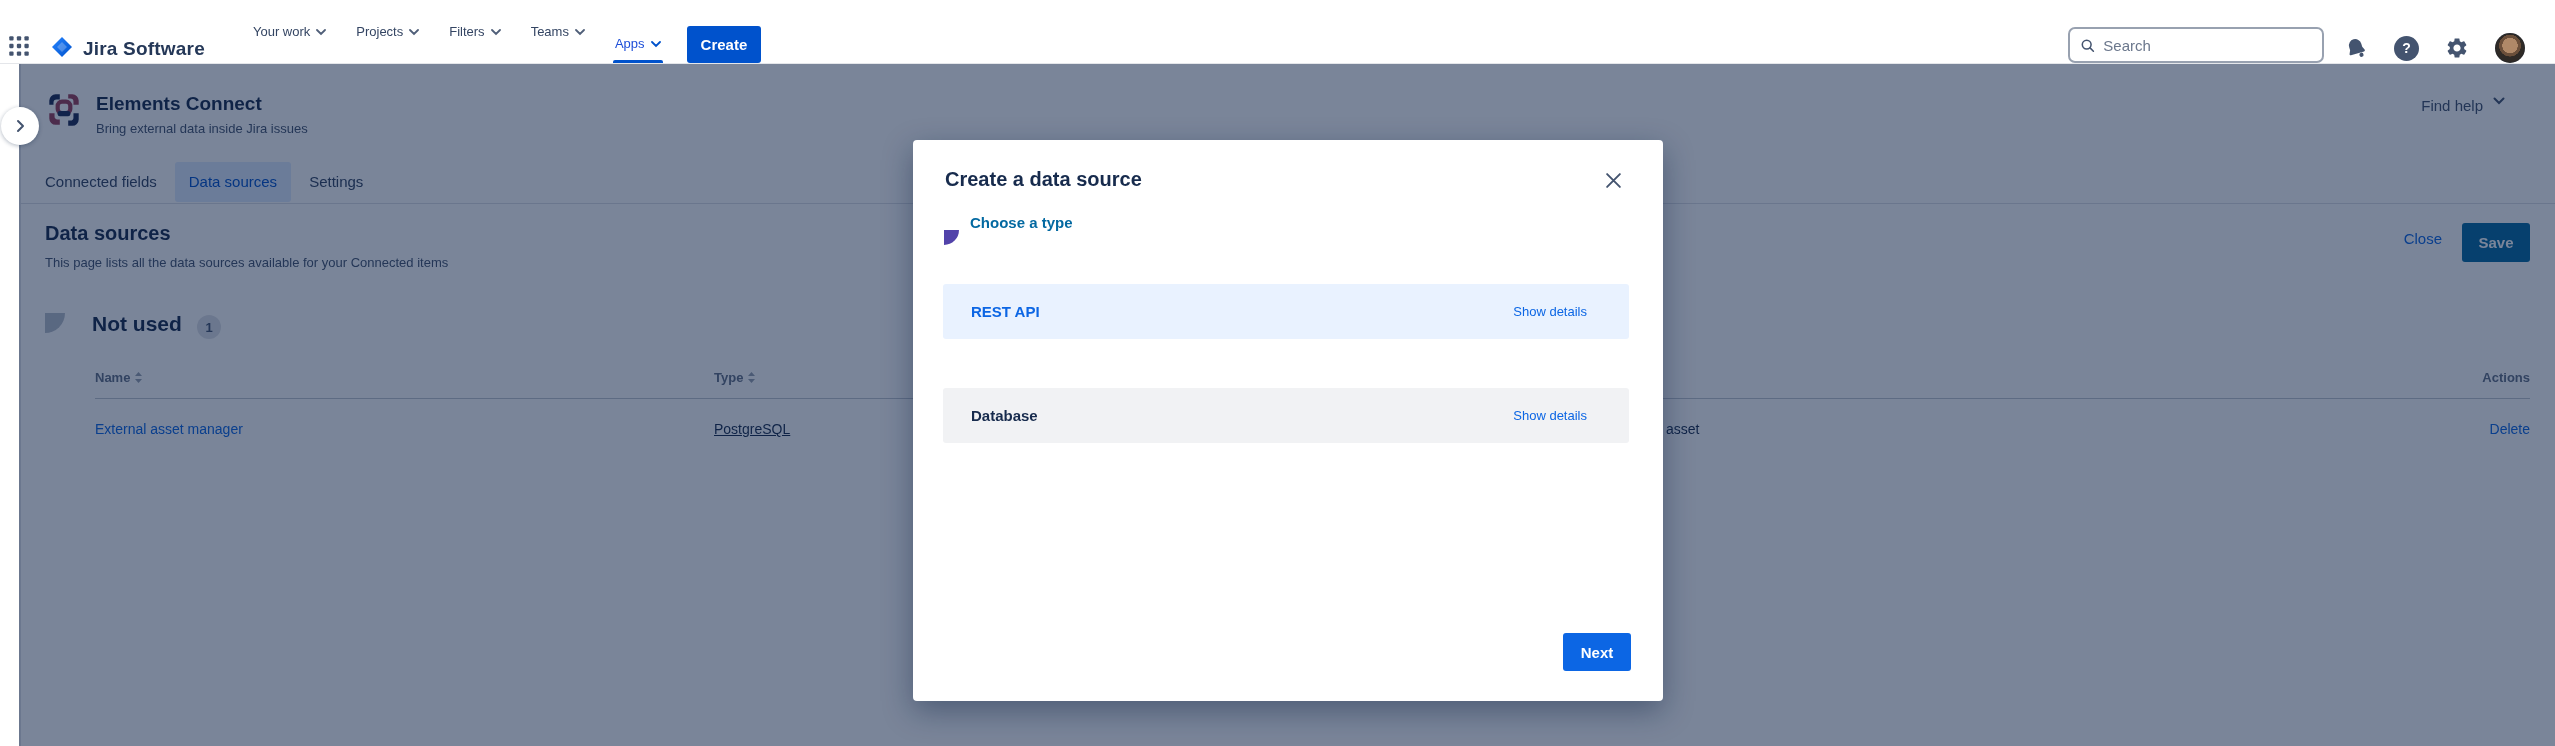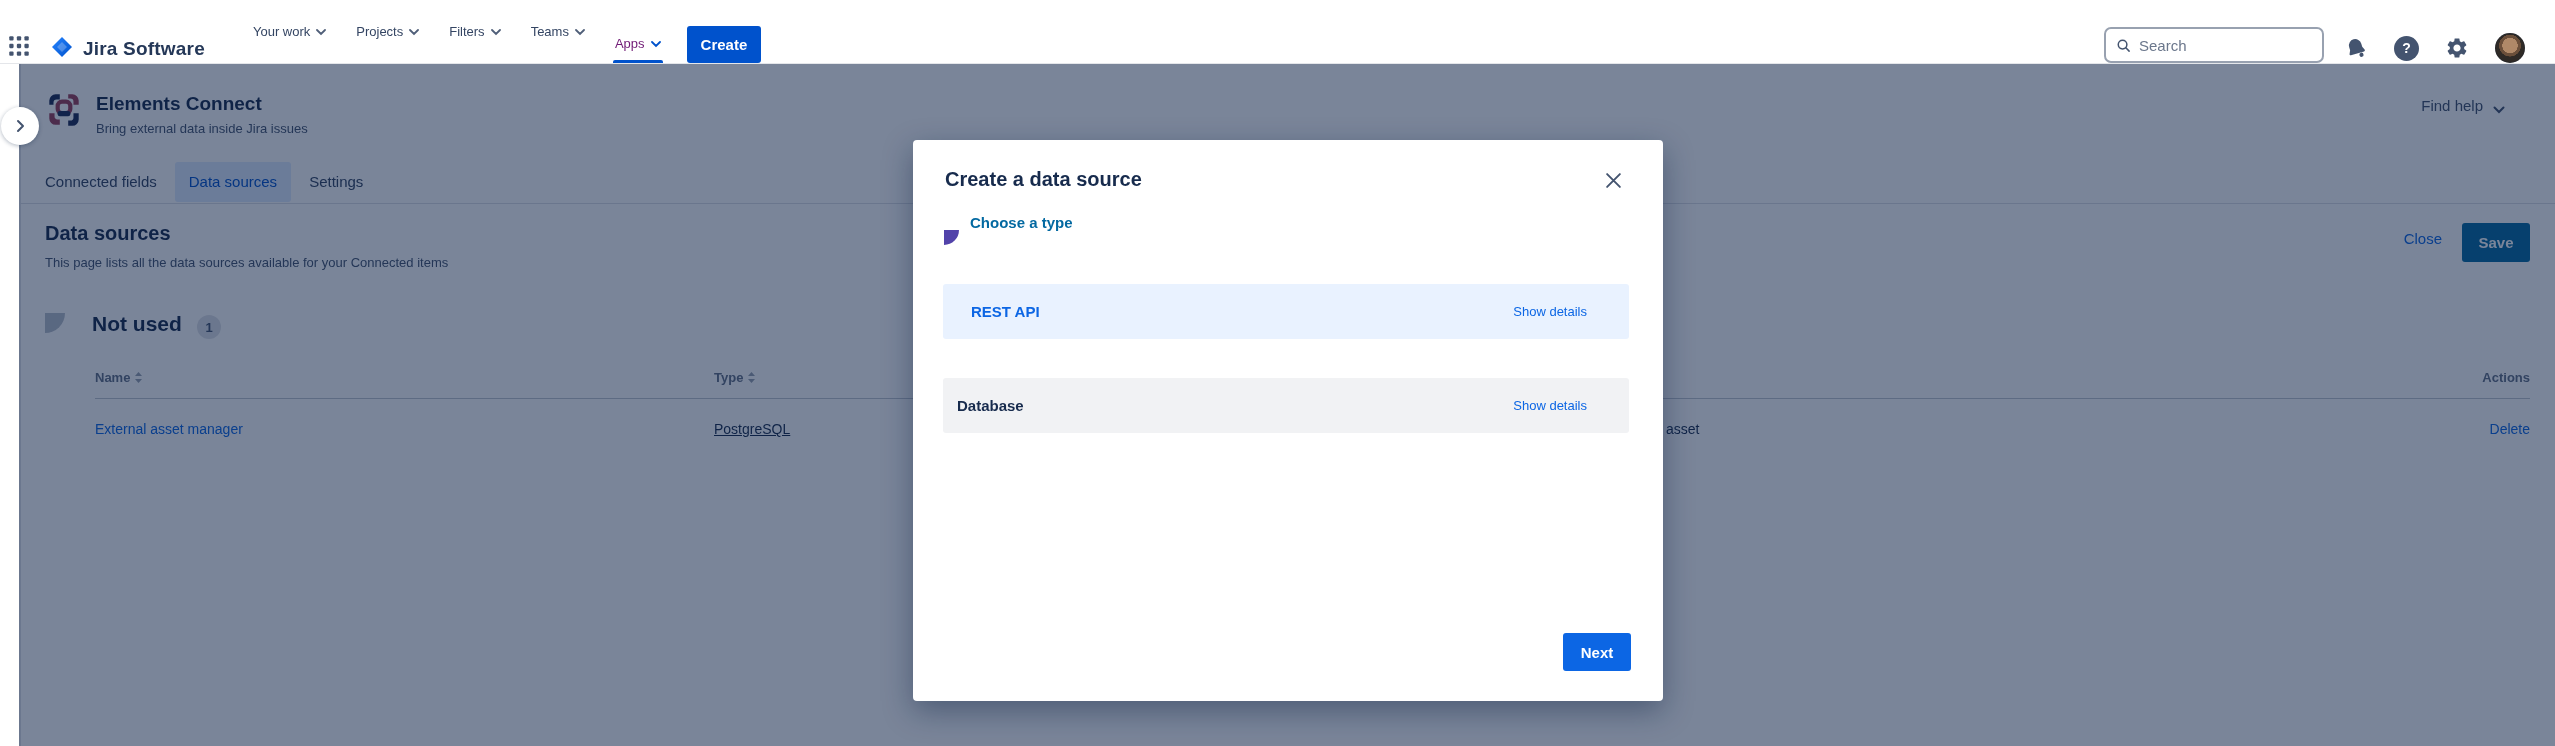--- a/index.html
+++ b/index.html
@@ -12,27 +12,27 @@
     border-bottom:1px solid #E4E6EA; display:flex; align-items:flex-end; padding:0 30px 0 2px; z-index:70; }
   .iconbtn { background:none; border:none; cursor:pointer; display:flex; align-items:center; justify-content:center; }
   .appswitch { width:34px; height:34px; margin-right:14px; }
   .brand { display:flex; align-items:center; gap:9px; margin-right:36px; cursor:pointer; }
   .brand-text { font-size:19px; font-weight:700; color:#253858; letter-spacing:.2px; }
   .navitems { display:flex; align-items:stretch; height:64px; gap:6px; }
   .nav-item { position:relative; display:flex; align-items:center; gap:6px; padding:0 12px;
     background:none; border:none; cursor:pointer; font-family:inherit;
     font-size:13px; font-weight:500; color:#344563; }
   .nav-item svg { margin-top:2px; }
-  .nav-item.active { color:#701a75;margin-top:25px; }
+  .nav-item.active { color:#1d4ed8;margin-top:25px; }
   .nav-item.active::after { content:""; position:absolute; left:10px; right:10px; bottom:0;
     height:3px; background:#0052CC; border-radius:2px 2px 0 0; }
   .create-btn { margin-left:14px; height:37px; padding:0 14px; background:#0052CC; color:#fff;
     border:none; border-radius:3px; font-family:inherit; font-size:15px; font-weight:600; cursor:pointer; }
   .nav-spacer { flex:1; }
-  .searchbox { width:220px; height:36px; border:2px solid #98A1B0; border-radius:7px;
+  .searchbox { width:256px; height:36px; border:2px solid #98A1B0; border-radius:7px;
     display:flex; align-items:center; padding:0 10px; gap:8px; margin-right:20px; background:#fff; }
   .searchbox input { border:none; outline:none; width:100%; font-family:inherit; font-size:15px; color:#172B4D; }
   .searchbox input::placeholder { color:#6B778C; }
   .navicons { display:flex; align-items:center; gap:26px; }
   .helpdot { width:25px; height:25px; border-radius:50%; background:#44546F; color:#fff;
     font-size:14px; font-weight:700; display:flex; align-items:center; justify-content:center; }
   .avatar { width:30px; height:30px; border-radius:50%;
     background:radial-gradient(circle at 50% 42%, #b08968 0 33%, #6b4f3a 34% 47%, #2f2a26 48% 100%);
     box-shadow:inset 0 0 0 1px rgba(9,30,66,.2); }
 
@@ -41,21 +41,21 @@
   .expand-btn { position:absolute; left:1px; top:107px; width:38px; height:38px; border-radius:50%;
     background:#fff; border:none; cursor:pointer; z-index:40;
     box-shadow:0 1px 4px rgba(9,30,66,.32); display:flex; align-items:center; justify-content:center; }
 
   
   .app-main { position:absolute; top:64px; left:19px; right:0; bottom:0; background:#fff; z-index:1; overflow:hidden; }
   .edge-line { position:absolute; left:0; top:0; bottom:0; width:2px; background:#DFE1E6; }
   .ec-logo { position:absolute; left:24px; top:24px; width:42px; height:42px; }
   .ec-title { position:absolute; left:77px; top:29px; font-size:19px; font-weight:700; color:#172B4D; }
   .ec-sub { position:absolute; left:77px; top:57px; font-size:13px; color:#44546F; }
-  .find-help { position:absolute; right:50px; top:33px; display:flex; align-items:flex-end; gap:10px;
+  .find-help { position:absolute; right:50px; top:33px; display:flex; align-items:flex-start; gap:10px;
     background:none; border:none; cursor:pointer; font-family:inherit; font-size:15px; font-weight:500; color:#42526E; }
   .tabsbar { position:absolute; left:0; right:0; top:96px; height:44px; border-bottom:1px solid #DCDFE4;
     display:flex; align-items:center; padding-left:12px; gap:4px; }
   .tab { height:40px; display:flex; align-items:center; padding:0 14px; background:none; border:none;
     cursor:pointer; font-family:inherit; font-size:15px; font-weight:500; color:#344563; border-radius:3px; }
   .tab.active { background:#DEEBFF; color:#0052CC; }
   .page-title { position:absolute; left:26px; top:158px; font-size:20px; font-weight:700; color:#172B4D; }
   .page-sub { position:absolute; left:26px; top:191px; font-size:13px; color:#44546F; }
   .close-link { position:absolute; right:113px; top:166px; background:none; border:none; cursor:pointer;
     font-family:inherit; font-size:15px; font-weight:500; color:#0C66E4; }
@@ -85,21 +85,21 @@
     border-radius:4px; box-shadow:0 10px 30px rgba(9,30,66,.4); z-index:60; }
   .modal-title { position:absolute; left:32px; top:28px; font-size:20px; font-weight:700; color:#172B4D; }
   .modal-close { position:absolute; right:34px; top:24px; width:32px; height:32px; background:none;
     border:none; cursor:pointer; display:flex; align-items:center; justify-content:center; }
   .step-bullet { position:absolute; left:31px; top:90px; width:15px; height:15px;
     background:#5243AA; border-radius:0 0 100% 0; }
   .step-label { position:absolute; left:57px; top:74px; font-size:15px; font-weight:700; color:#0369a1; }
   .opt-row { position:absolute; left:30px; width:686px; height:55px; border-radius:3px;
     display:flex; align-items:center; justify-content:space-between; padding:0 42px 0 28px; cursor:pointer; }
   .opt-rest { top:144px; background:#E9F2FF; }
-  .opt-db { top:238px; background:#F1F2F4;padding-left:14px; }
+  .opt-db { top:248px; background:#F1F2F4; }
   .opt-label { font-size:15px; font-weight:700; color:#172B4D; }
   .opt-rest .opt-label { color:#0C66E4; }
   .opt-details { background:none; border:none; cursor:pointer; font-family:inherit;
     font-size:13px; font-weight:500; color:#0C66E4; }
   .next-btn { position:absolute; right:32px; bottom:30px; width:68px; height:38px; background:#0C66E4;
     color:#fff; border:none; border-radius:3px; font-family:inherit; font-size:15px; font-weight:600; cursor:pointer; }
 </style>
 </head>
 <body>
 

